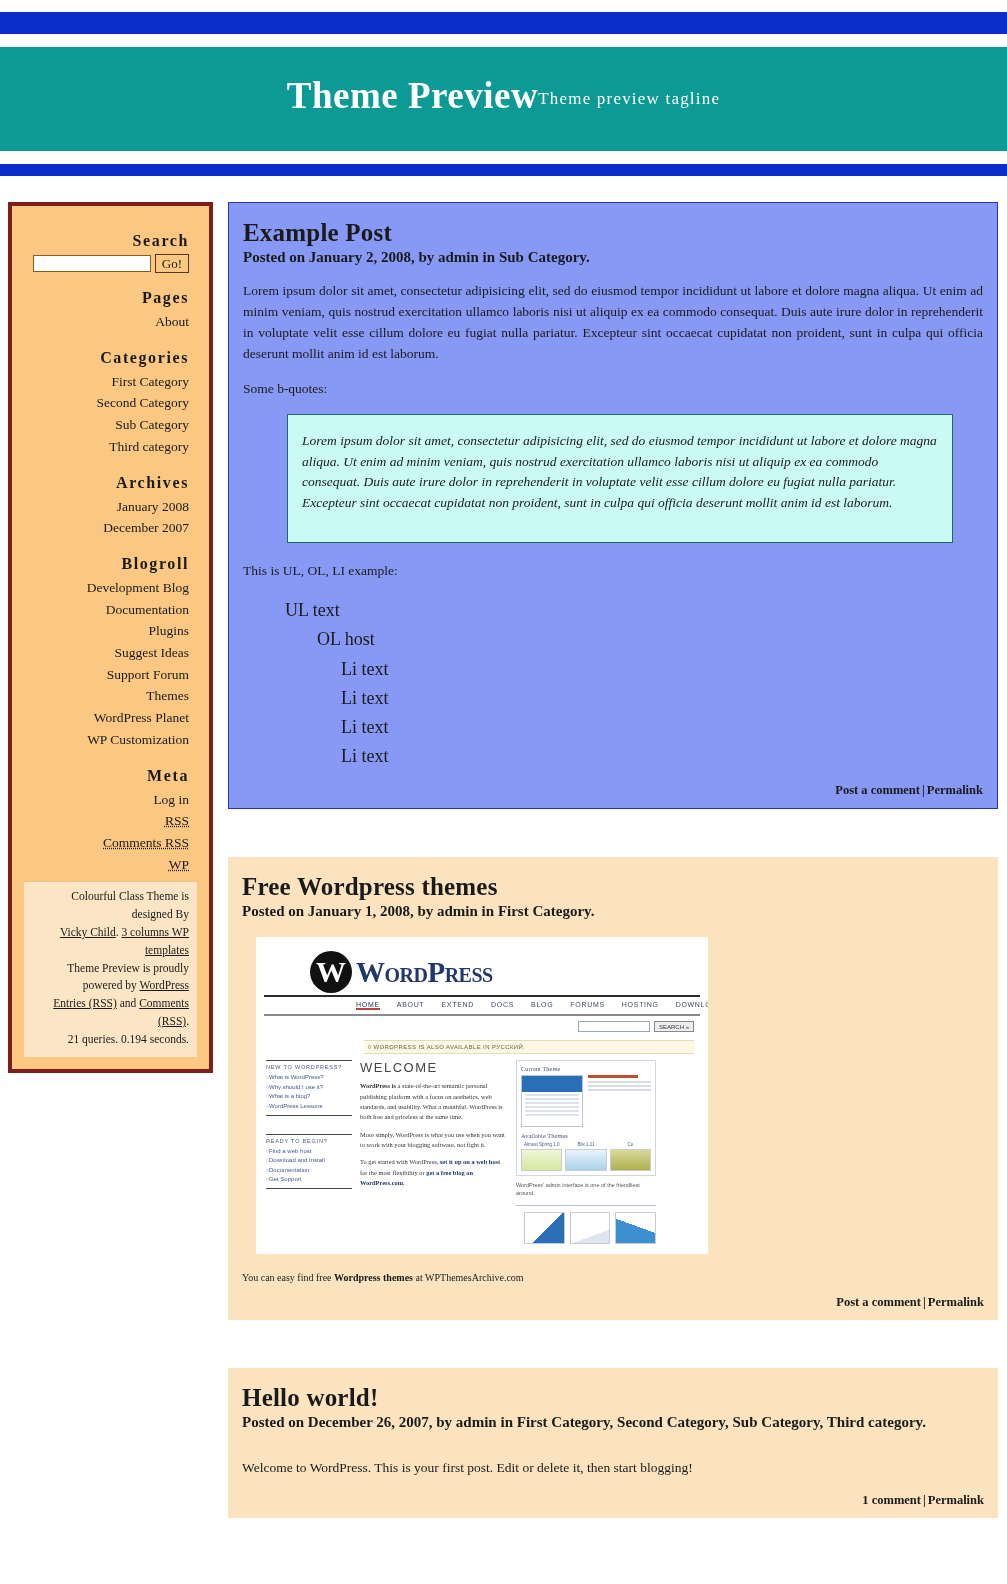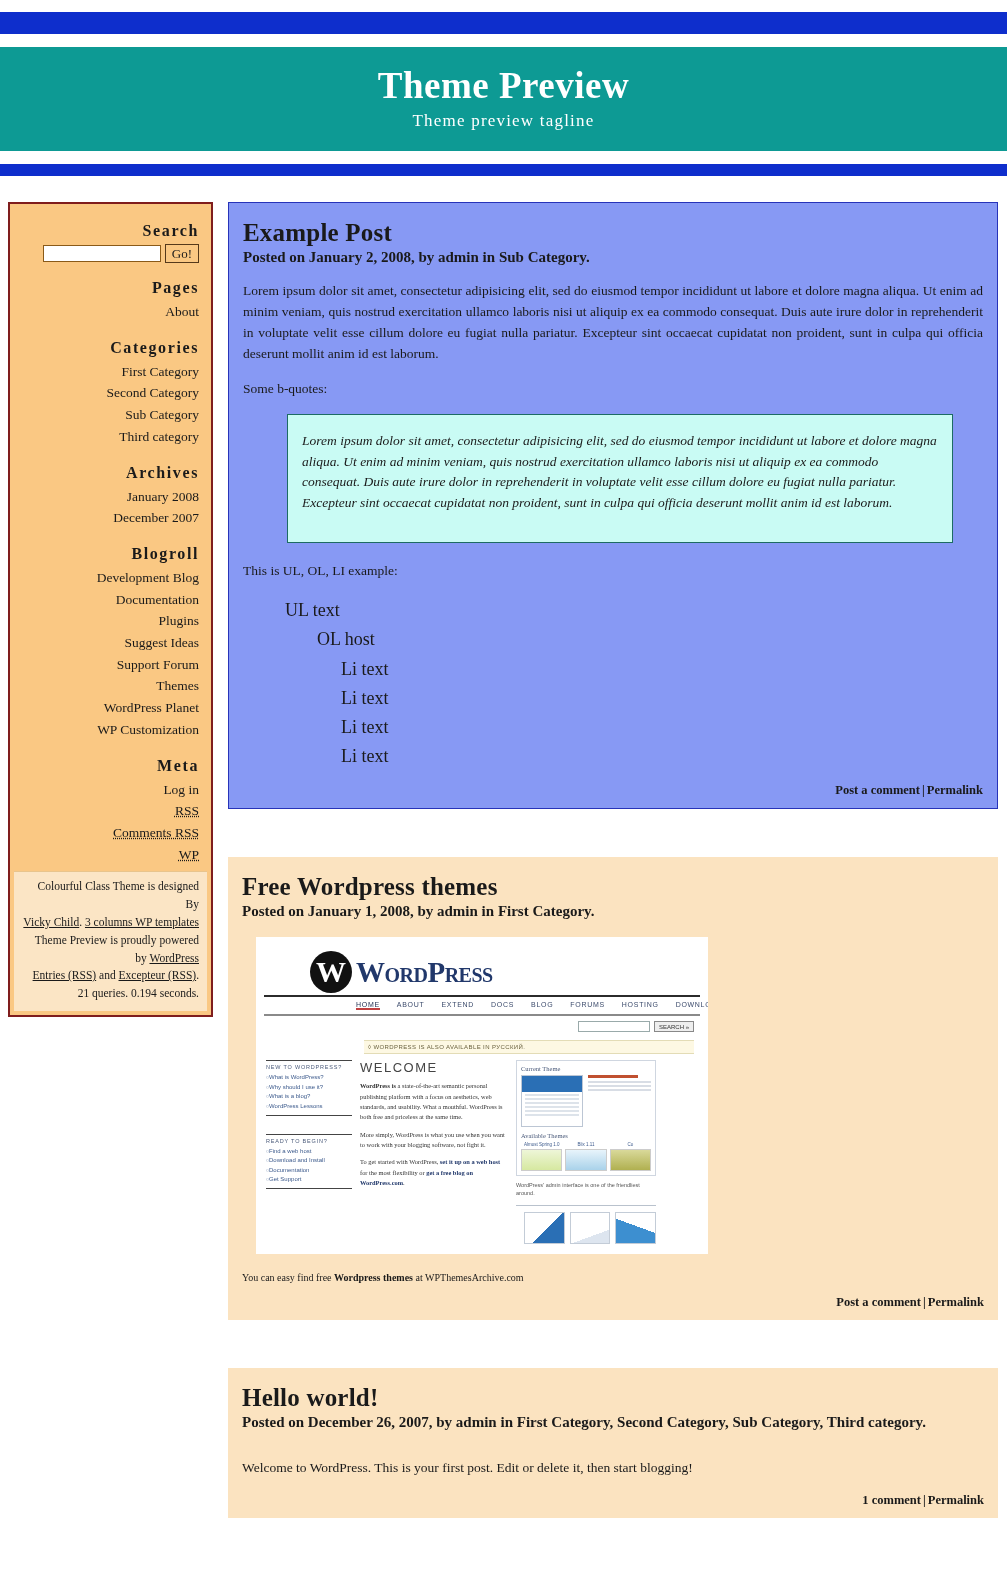--- a/index.html
+++ b/index.html
@@ -12,43 +12,43 @@
   }
   body { width: 1007px; min-height: 1584px; position: relative; }
 
   
   .topgap { height: 12px; background: #ffffff; }
   .bluebar { height: 22px; background: #0e2ecc; }
   .whitegap { height: 13px; background: #ffffff; }
   .masthead {
     background: #0d9a94;
     height: 104px;
-    display: flex; flex-direction: column;
+    display: flex; flex-direction: row;
     align-items: center; justify-content: center;
     color: #ffffff;
   }
   .blogtitle {
     font-size: 37px; font-weight: bold; letter-spacing: 0.5px;
     line-height: 1.05; margin: 0 0 6px 0; text-align: center;
   }
   .blogdesc { font-size: 17px; letter-spacing: 1.2px; text-align: center; }
   .whitegap2 { height: 13px; background: #ffffff; }
   .bluebar2 { height: 12px; background: #0e2ecc; }
   .belowgap { height: 26px; background: #ffffff; }
 
   
   .page { position: relative; width: 1007px; }
 
   
   .sidebar {
     position: absolute; left: 8px; top: 0;
     width: 205px;
     background: #fac883;
-    border: 2px solid #7f1d1d;
-    padding: 4px;
+    border: 4px solid #7f1d1d;
+    padding: 12px;
     text-align: right;
     font-size: 13.5px;
   }
   .sb-inner { padding: 8px 8px 6px 8px; }
   .sb-h {
     font-size: 16px; font-weight: bold;
     letter-spacing: 1.6px;
     margin: 16px 0 4px 0;
     color: #1a1a1a;
   }
@@ -318,21 +318,21 @@
     </div>
 
     <div class="credit">
       <span>Colourful Class Theme is designed By</span>
       <br>
       <a href="#">Vicky Child</a><span>. </span><a href="#">3 columns WP templates</a>
       <br>
       <span>Theme Preview is proudly powered by</span>
       <a href="#">WordPress</a>
       <br>
-      <a href="#">Entries (RSS)</a><span> and </span><a href="#">Excepteur (RSS)</a><span>.</span>
+      <a href="#">Entries (RSS)</a><span> and </span><a href="#">Comments (RSS)</a><span>.</span>
       <br>
       <span>21 queries. 0.194 seconds.</span>
     </div>
   </div>
 
   <div class="main">
 
     <div class="post blue">
       <h2>
         <a href="#">Example Post</a>

